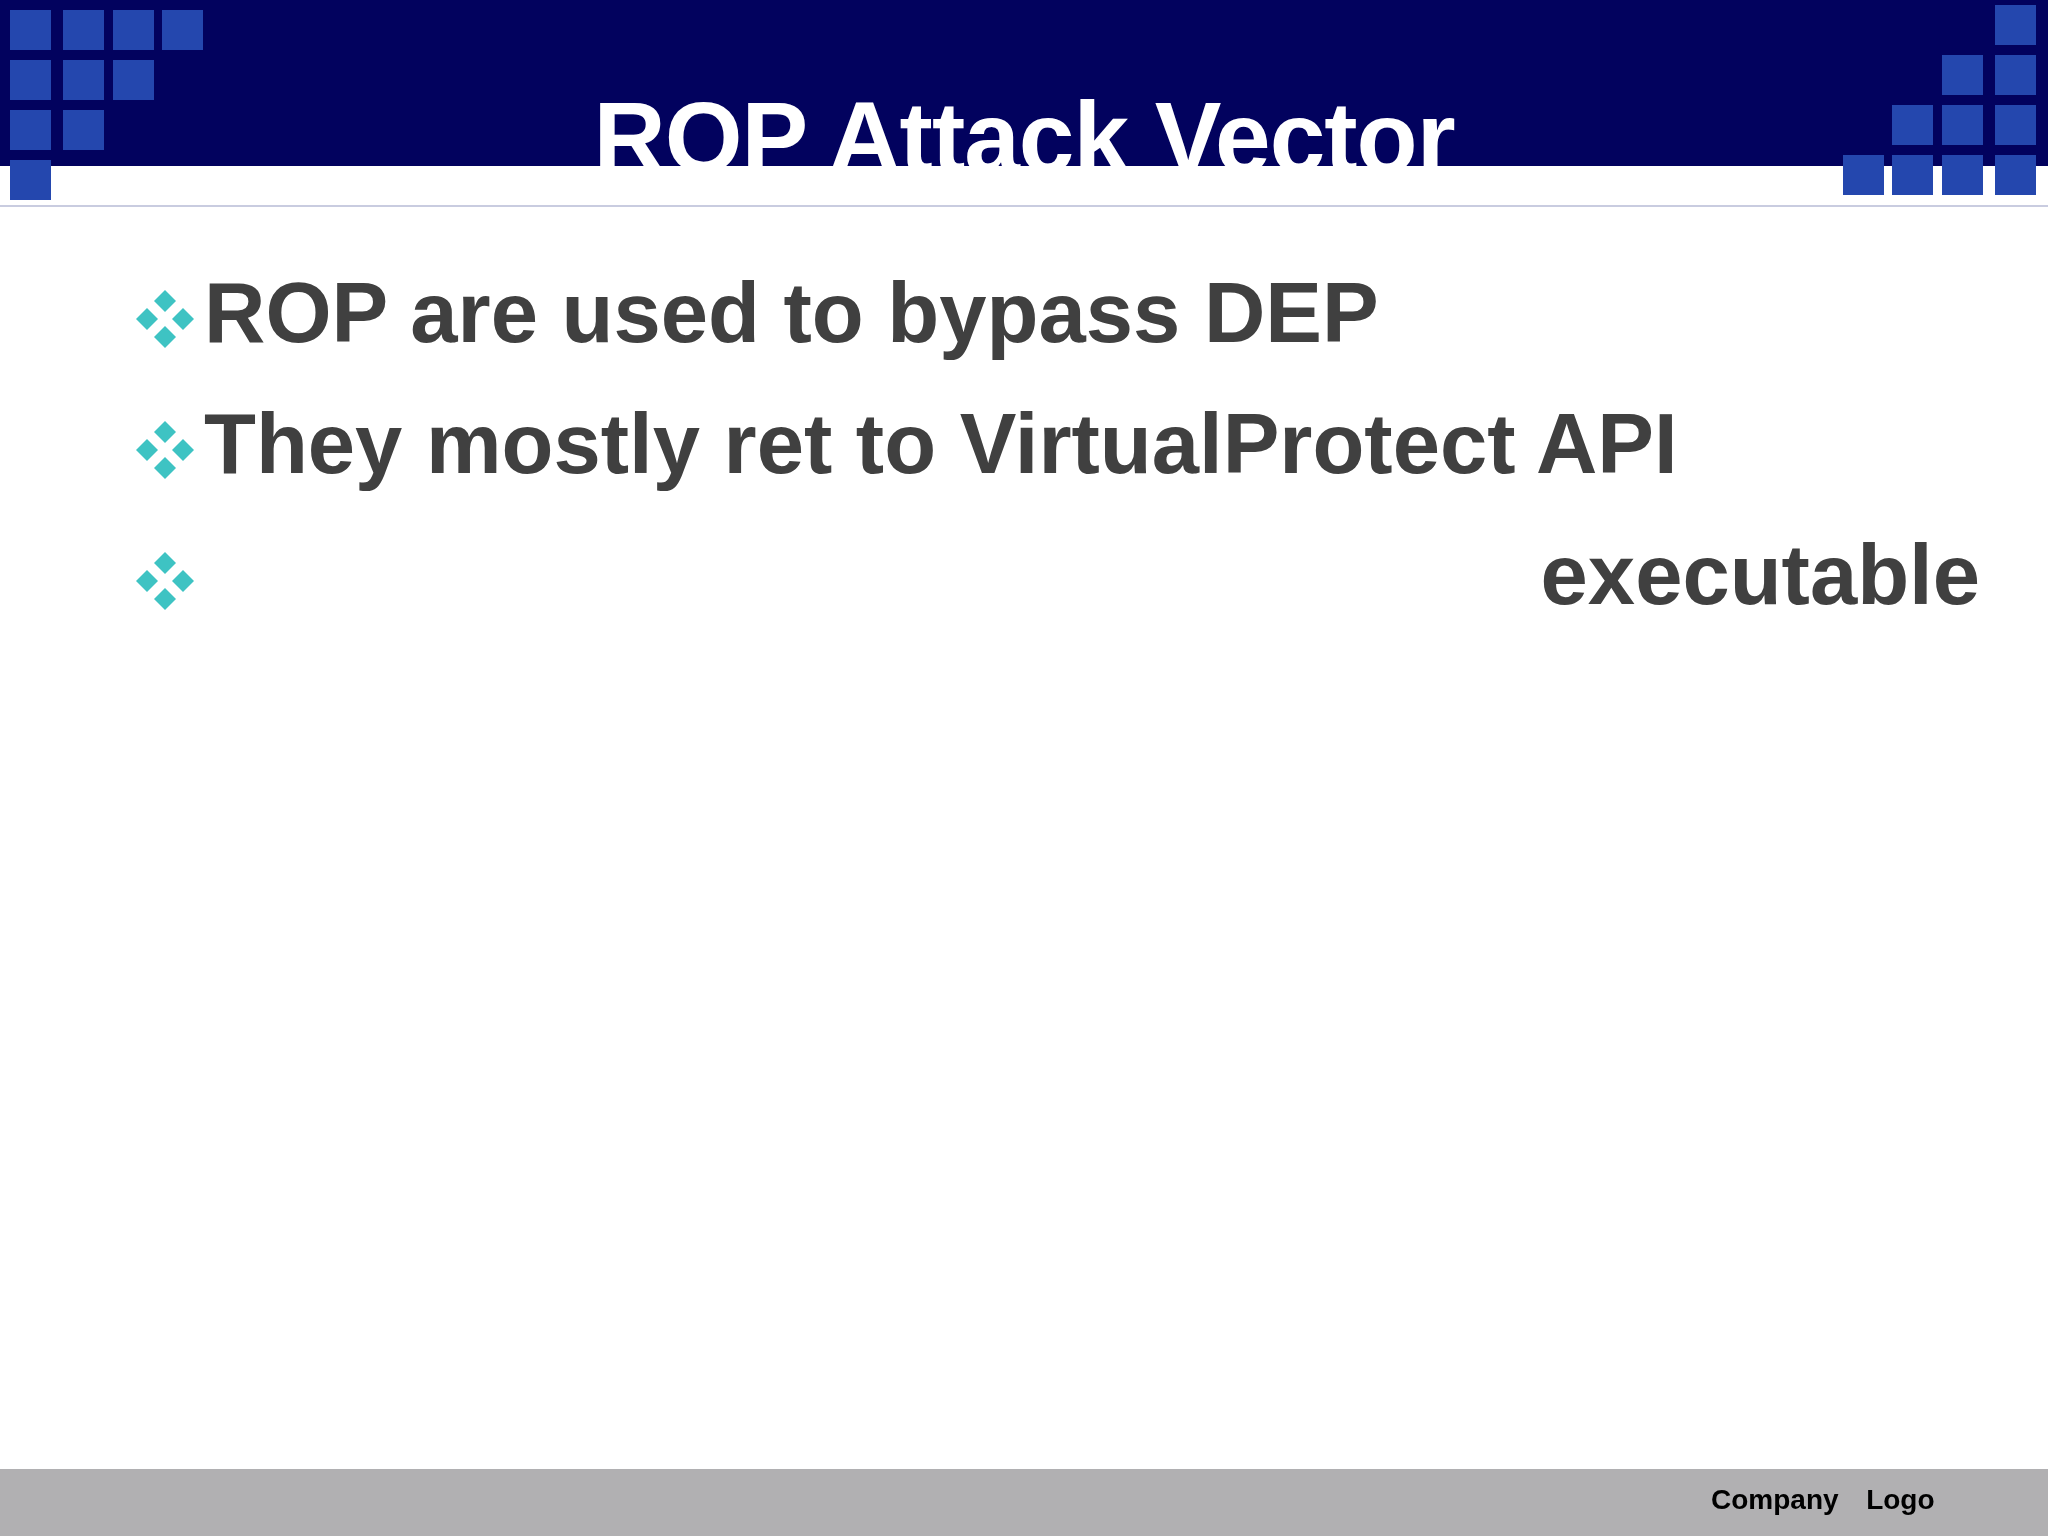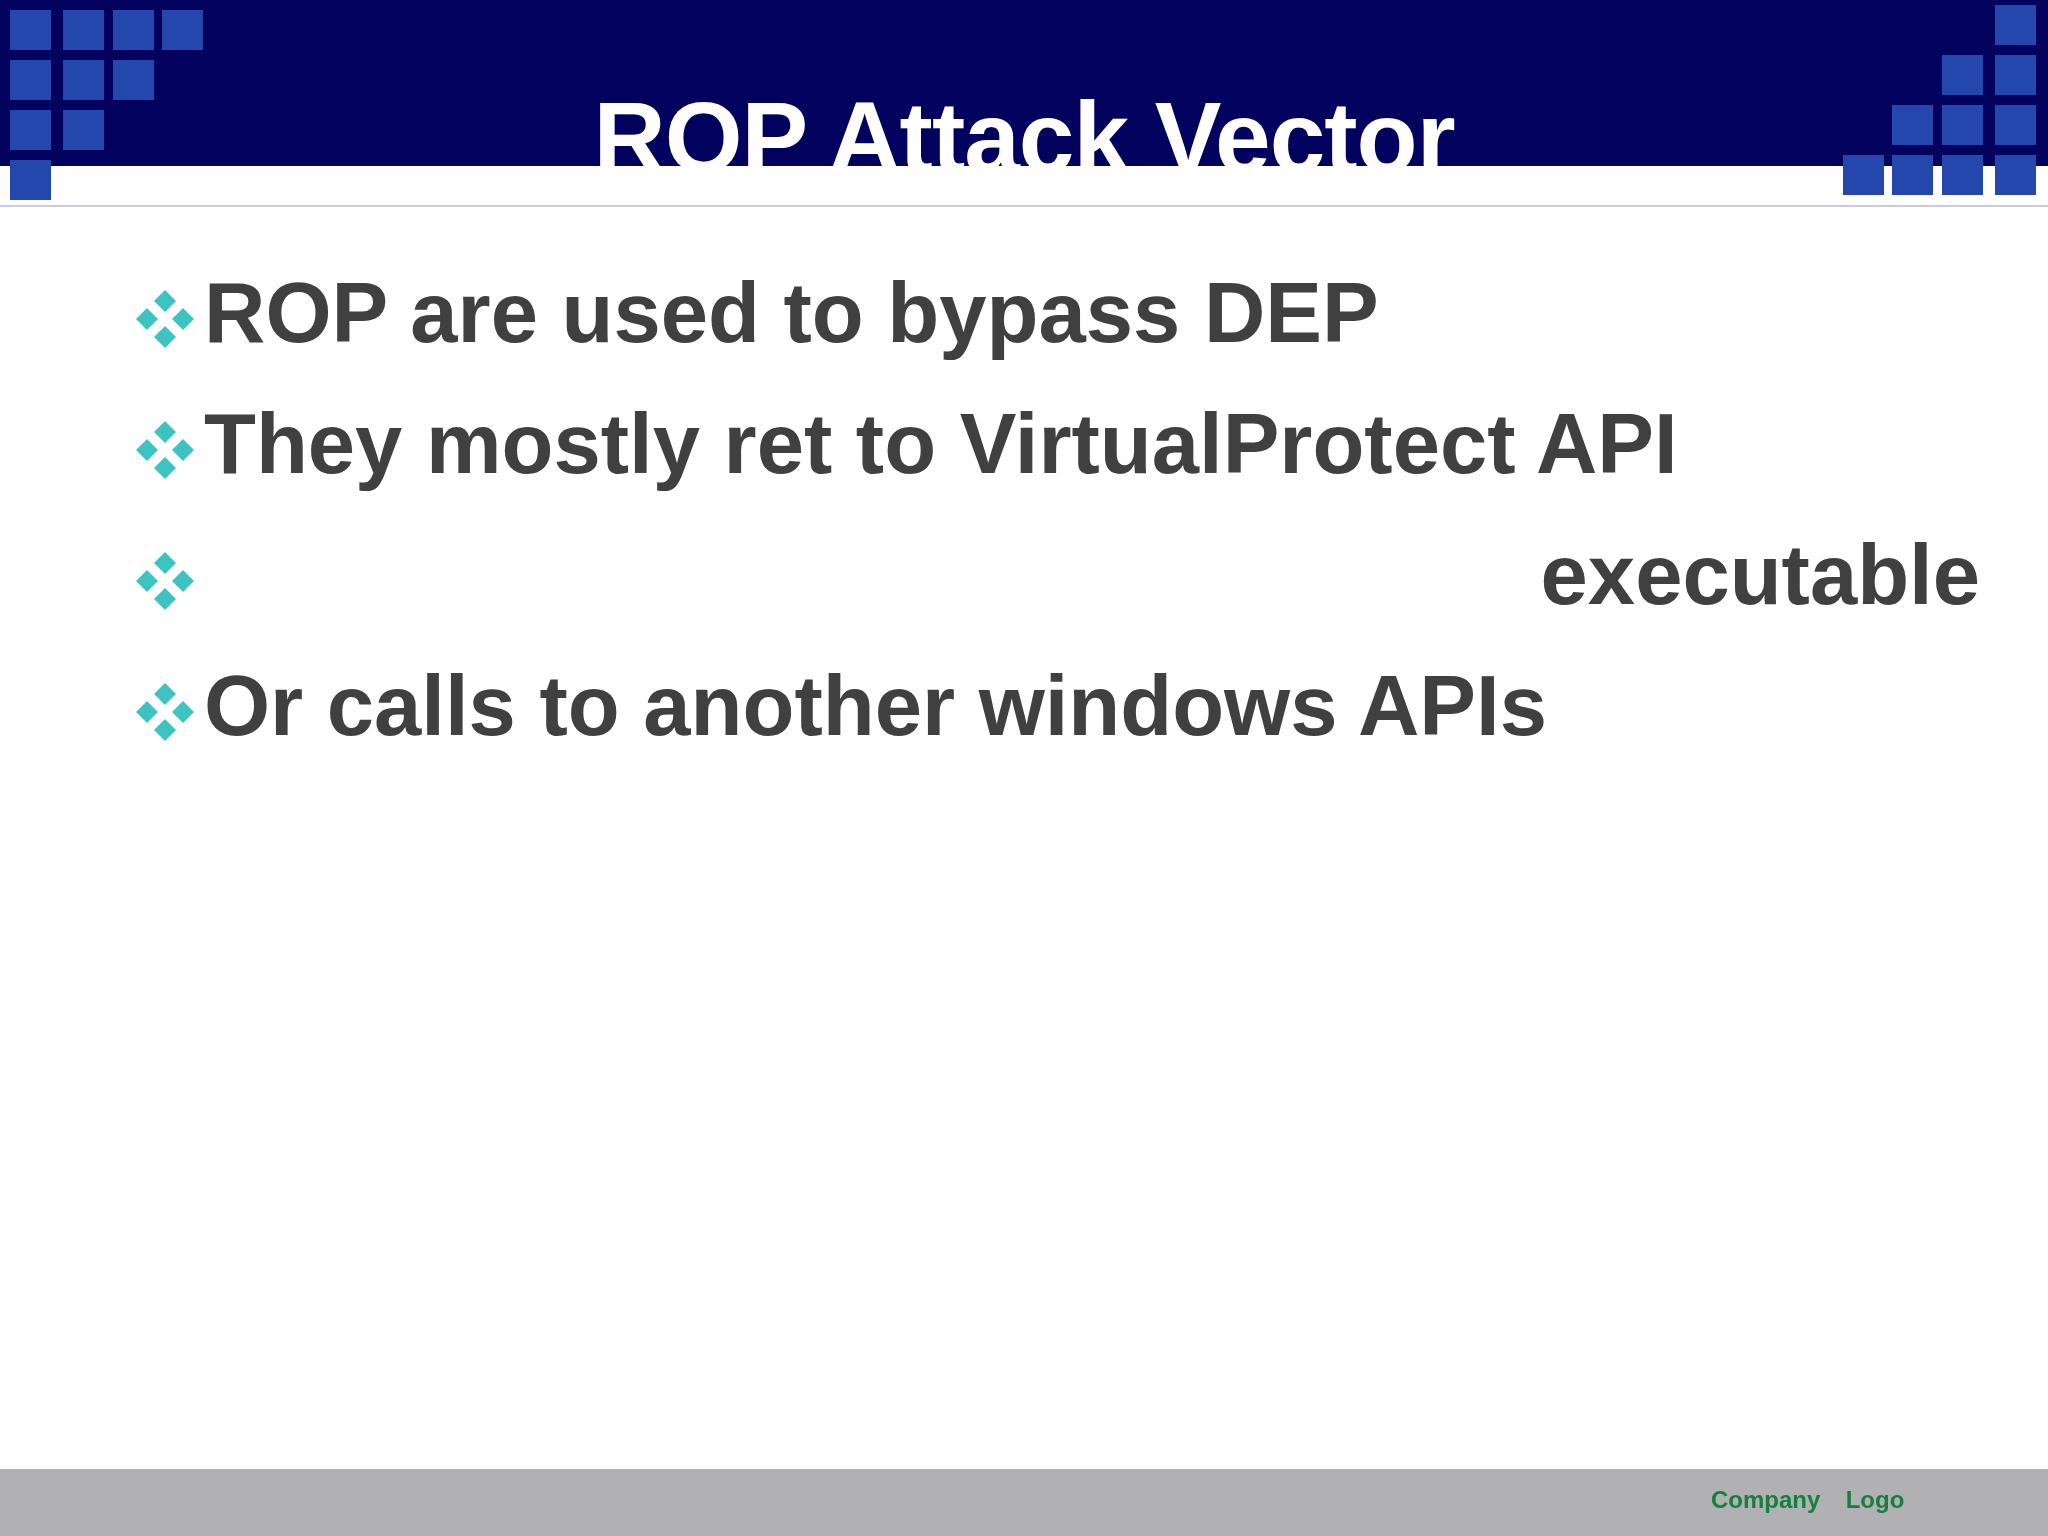--- a/index.html
+++ b/index.html
@@ -7,21 +7,21 @@
   .header { position:absolute; left:0; top:0; width:2048px; height:166px; background:#02025E; }
   .sq { position:absolute; width:41px; height:40px; background:#2447AE; }
   .title { position:absolute; left:0; top:78px; width:2048px; text-align:center; color:#ffffff; font-weight:bold; font-size:100px; line-height:118px; letter-spacing:-1px; }
   .header-rule { position:absolute; left:0; top:205px; width:2048px; height:2px; background:#C9CCE0; }
   .bullets { position:absolute; left:130px; top:258px; width:1850px; }
   .bullet { position:relative; padding-left:74px; color:#404040; font-weight:bold; font-size:85px; line-height:110px; margin-bottom:21px; }
   .bullet .txt { display:block; }
   .bullet .cont { display:block; margin-left:-4px;text-align:right; }
   .diamond-icon { position:absolute; left:4px; top:30px; width:62px; height:62px; }
   .footer { position:absolute; left:0; top:1469px; width:2048px; height:67px; background:#B1B0B2; }
-  .logo { position:absolute; left:1711px; top:1484px; color:#15803d; font-weight:bold; font-size:24px; line-height:32px; word-spacing:6px; }
+  .logo { position:absolute; left:1711px; top:1484px; color:#000000; font-weight:bold; font-size:28px; line-height:32px; word-spacing:6px; }
 </style>
 </head>
 <body>
 
 <div class="header">
 
   <div class="sq" style="left:10px;top:10px"></div>
   <div class="sq" style="left:63px;top:10px"></div>
   <div class="sq" style="left:113px;top:10px"></div>
   <div class="sq" style="left:162px;top:10px"></div>
@@ -74,27 +74,16 @@
     <svg class="diamond-icon" viewBox="0 0 62 62">
       <g fill="#3EC3C3">
         <polygon points="31,2 42,13 31,24 20,13"></polygon>
         <polygon points="13,20 24,31 13,42 2,31"></polygon>
         <polygon points="49,20 60,31 49,42 38,31"></polygon>
         <polygon points="31,38 42,49 31,60 20,49"></polygon>
       </g>
     </svg>
     <span class="cont">executable</span>
   </div>
-  <div class="bullet">
-    <svg class="diamond-icon" viewBox="0 0 62 62">
-      <g fill="#3EC3C3">
-        <polygon points="31,2 42,13 31,24 20,13"></polygon>
-        <polygon points="13,20 24,31 13,42 2,31"></polygon>
-        <polygon points="49,20 60,31 49,42 38,31"></polygon>
-        <polygon points="31,38 42,49 31,60 20,49"></polygon>
-      </g>
-    </svg>
-    <span class="txt">Or calls to another windows APIs</span>
-  </div>
 </div>
 
 <div class="footer"></div>
 <div class="logo" style="white-space:pre">Company  Logo</div>
 
 </body></html>

